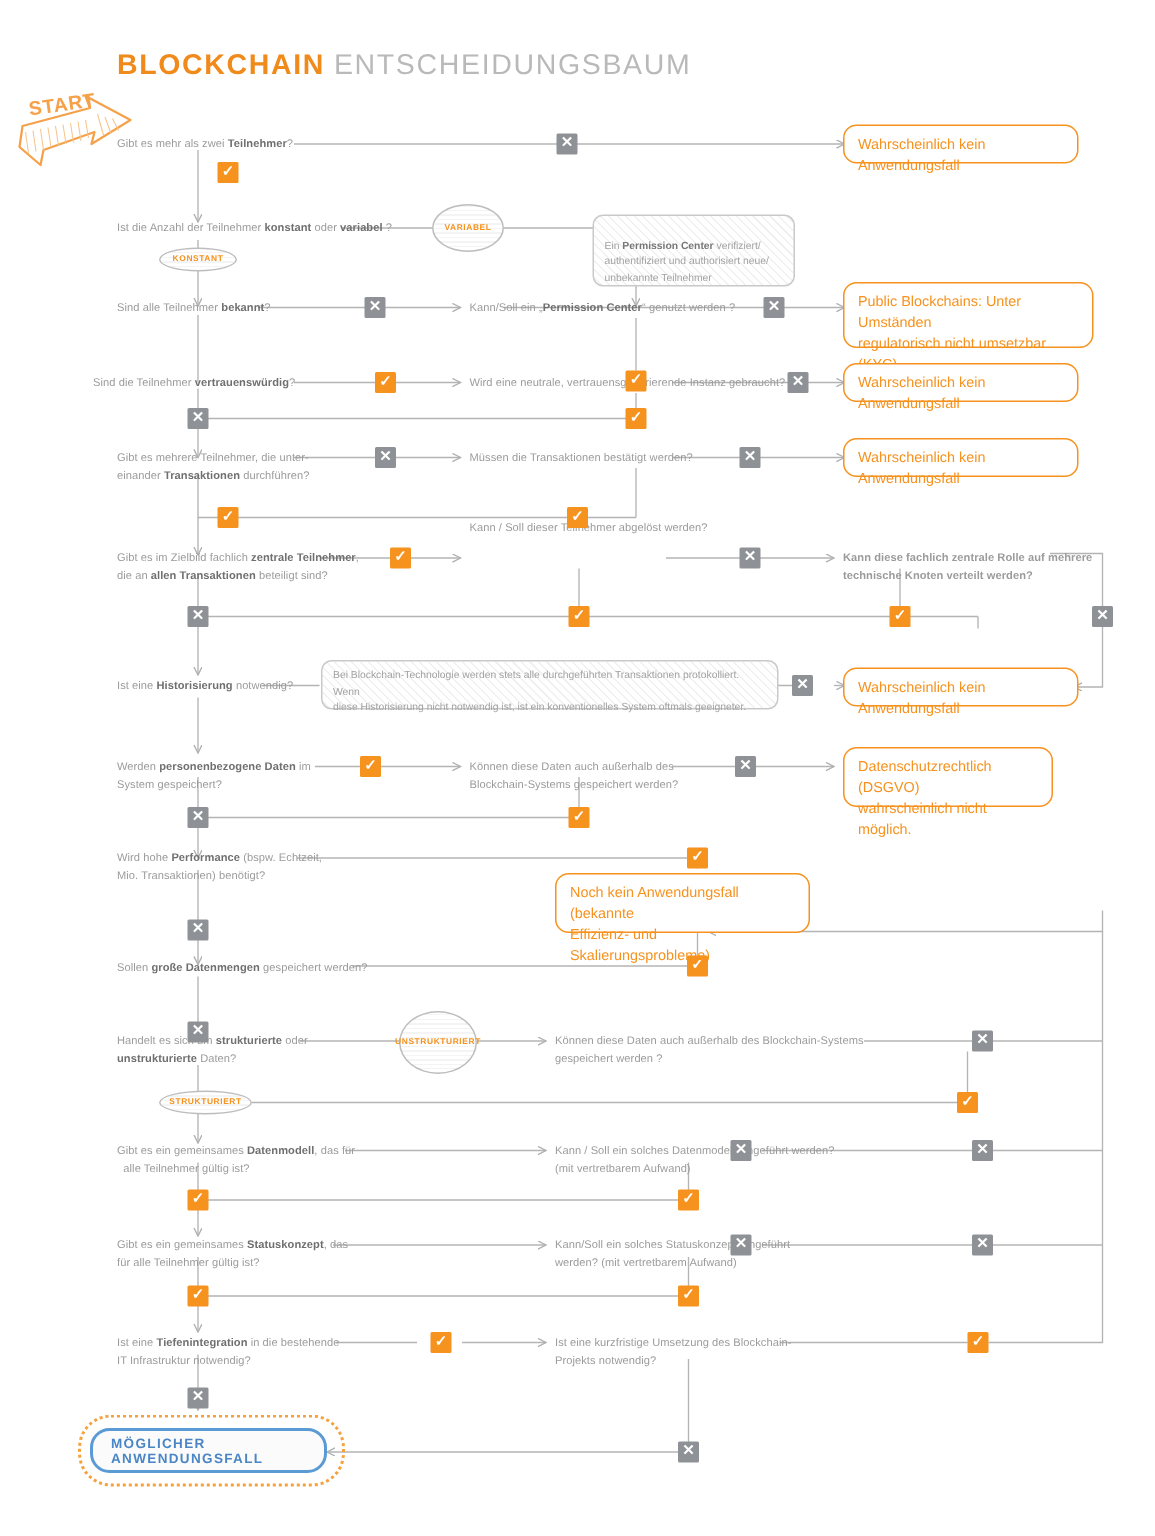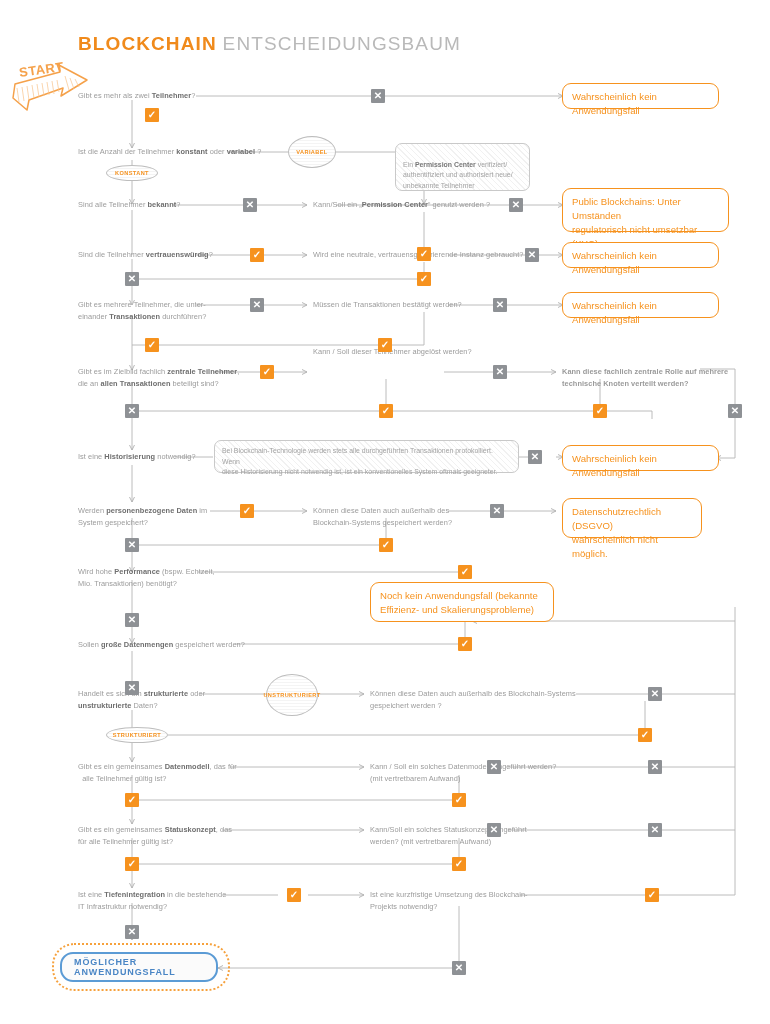--- a/index.html
+++ b/index.html
@@ -184,21 +184,21 @@
         <path d="M70,21 L74,29"></path>
     </g>
   </svg>
   <div class="stxt">START</div>
 </div>
 
 <div class="q" style="left:78px;top:90px;"><span>Gibt es mehr als zwei </span><b>Teilnehmer</b><span>?</span></div>
 <div class="q" style="left:78px;top:146px;"><span>Ist die Anzahl der Teilnehmer </span><b>konstant</b><span> oder </span><b>variabel</b><span> ?</span></div>
 <div class="q" style="left:78px;top:199px;text-align:center;"><span>Sind alle Teilnehmer </span><b>bekannt</b><span>?</span></div>
 <div class="q" style="left:313px;top:199px;"><span>Kann/Soll ein „</span><b>Permission Center</b><span>“ genutzt werden ?</span></div>
-<div class="q" style="left:78px;top:249px;text-align:right;"><span>Sind die Teilnehmer </span><b>vertrauenswürdig</b><span>?</span></div>
+<div class="q" style="left:62px;top:249px;text-align:right;"><span>Sind die Teilnehmer </span><b>vertrauenswürdig</b><span>?</span></div>
 <div class="q" style="left:313px;top:249px;"><span>Wird eine neutrale, vertrauensgenerierende Instanz gebraucht?</span></div>
 <div class="q" style="left:78px;top:299px;"><span>Gibt es mehrere Teilnehmer, die unter-</span><br><span>einander </span><b>Transaktionen</b><span> durchführen?</span></div>
 <div class="q" style="left:313px;top:299px;"><span>Müssen die Transaktionen bestätigt werden?</span></div>
 <div class="q" style="left:78px;top:366px;"><span>Gibt es im Zielbild fachlich </span><b>zentrale Teilnehmer</b><span>,</span><br><span>die an </span><b>allen Transaktionen</b><span> beteiligt sind?</span></div>
 <div class="q" style="left:313px;top:346px;"><span>Kann / Soll dieser Teilnehmer abgelöst werden?</span></div>
 <div class="q" style="left:562px;top:366px;font-weight:bold;"><span>Kann diese fachlich zentrale Rolle auf mehrere</span><br><span>technische Knoten verteilt werden?</span></div>
 <div class="q" style="left:78px;top:451px;"><span>Ist eine </span><b>Historisierung</b><span> notwendig?</span></div>
 <div class="q" style="left:78px;top:505px;"><span>Werden </span><b>personenbezogene Daten</b><span> im</span><br><span>System gespeichert?</span></div>
 <div class="q" style="left:313px;top:505px;"><span>Können diese Daten auch außerhalb des</span><br><span>Blockchain-Systems gespeichert werden?</span></div>
 <div class="q" style="left:78px;top:566px;"><span>Wird hohe </span><b>Performance</b><span> (bspw. Echtzeit,</span><br><span>Mio. Transaktionen) benötigt?</span></div>
@@ -286,17 +286,17 @@
 <div class="mk no" style="left:452px;top:961px;">✕</div>
 
 <div class="res" style="left:562px;top:83px;width:157px;height:26px;">Wahrscheinlich kein Anwendungsfall</div>
 <div class="res" style="left:562px;top:188px;width:167px;height:44px;">Public Blockchains: Unter Umständen
 regulatorisch nicht umsetzbar (KYC)</div>
 <div class="res" style="left:562px;top:242px;width:157px;height:26px;">Wahrscheinlich kein Anwendungsfall</div>
 <div class="res" style="left:562px;top:292px;width:157px;height:26px;">Wahrscheinlich kein Anwendungsfall</div>
 <div class="res" style="left:562px;top:445px;width:157px;height:26px;">Wahrscheinlich kein Anwendungsfall</div>
 <div class="res" style="left:562px;top:498px;width:140px;height:40px;">Datenschutzrechtlich (DSGVO)
 wahrscheinlich nicht möglich.</div>
-<div class="res" style="left:370px;top:582px;width:184px;height:40px;">Noch kein Anwendungsfall (bekannte
+<div class="res" style="left:370px;top:582px;width:170px;height:40px;">Noch kein Anwendungsfall (bekannte
 Effizienz- und Skalierungsprobleme)</div>
 
 <div class="finaldots" style="left:52px;top:943px;width:178px;height:48px;"></div>
 <div class="final" style="left:60px;top:952px;width:158px;height:30px;">MÖGLICHER ANWENDUNGSFALL</div>
 
 </body></html>

